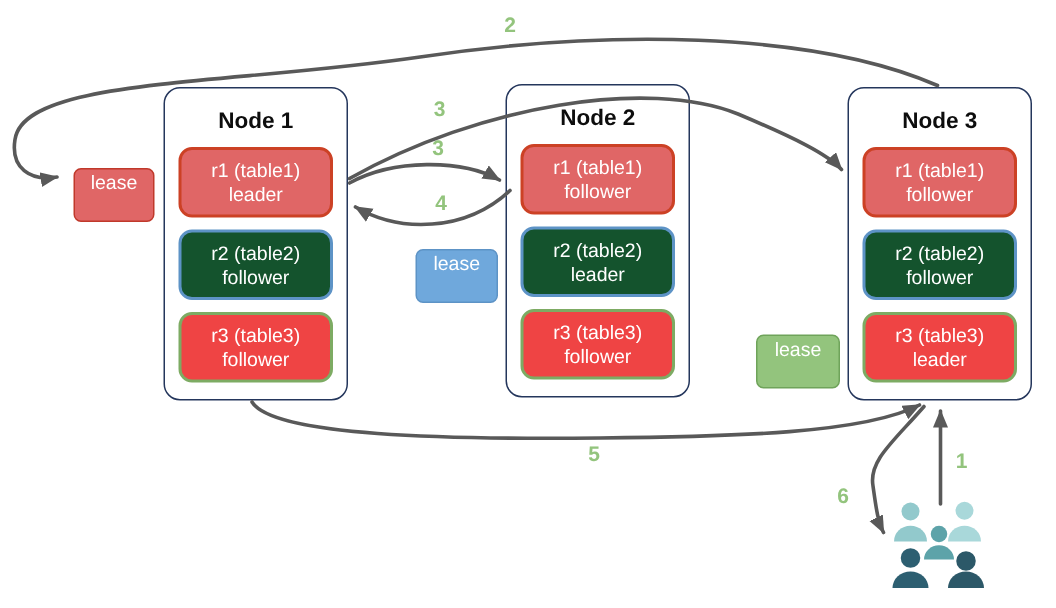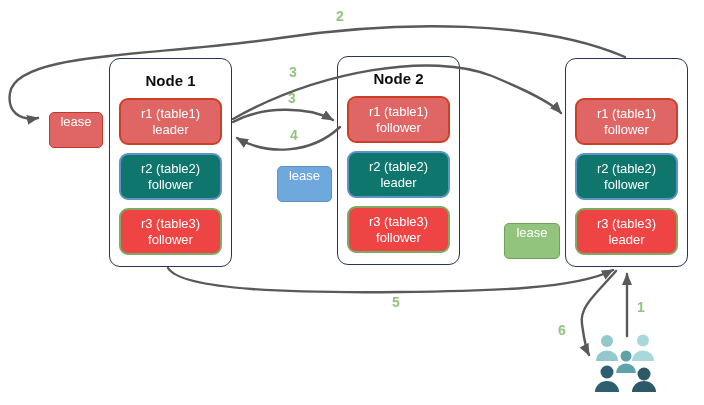--- a/index.html
+++ b/index.html
@@ -15,21 +15,21 @@
     position:absolute;top:13px;left:0;width:100%;text-align:center;
     font-size:15px;font-weight:bold;color:#0d0d0d;
   }
   .range{
     position:absolute;left:9px;width:103px;height:47px;border-radius:9px;
     box-sizing:border-box;border:2px solid transparent;
     display:flex;flex-direction:column;align-items:center;justify-content:center;
     color:#ffffff;font-size:13px;line-height:16px;text-align:center;
   }
   .range.red{background:#e06666;border-color:#cc4125;}
-  .range.blue{background:#0f766e;border-color:#5d93c6;}
+  .range.blue{background:#14532d;border-color:#5d93c6;}
   .range.green{background:#ef4444;border-color:#7dab63;}
   .lease{
     position:absolute;height:36px;border-radius:5px;box-sizing:border-box;
     color:#ffffff;font-size:13px;text-align:center;line-height:18px;
   }
   .lease.red{background:#e06666;border:1.5px solid #c0392b;}
   .lease.blue{background:#6fa8dc;border:1.5px solid #5d93c6;}
   .lease.green{background:#93c47d;border:1.5px solid #6fa35a;}
   .step{
     position:absolute;transform:translate(-50%,-50%);
@@ -69,20 +69,21 @@
       <span>r2 (table2)</span>
       <span>leader</span>
     </div>
     <div class="range green" style="top:149px;">
       <span>r3 (table3)</span>
       <span>follower</span>
     </div>
   </div>
 
   <div class="node" style="left:565px;top:58px;">
+    <div class="node-title">Node 3</div>
     <div class="range red" style="top:39px;">
       <span>r1 (table1)</span>
       <span>follower</span>
     </div>
     <div class="range blue" style="top:94px;">
       <span>r2 (table2)</span>
       <span>follower</span>
     </div>
     <div class="range green" style="top:149px;">
       <span>r3 (table3)</span>

